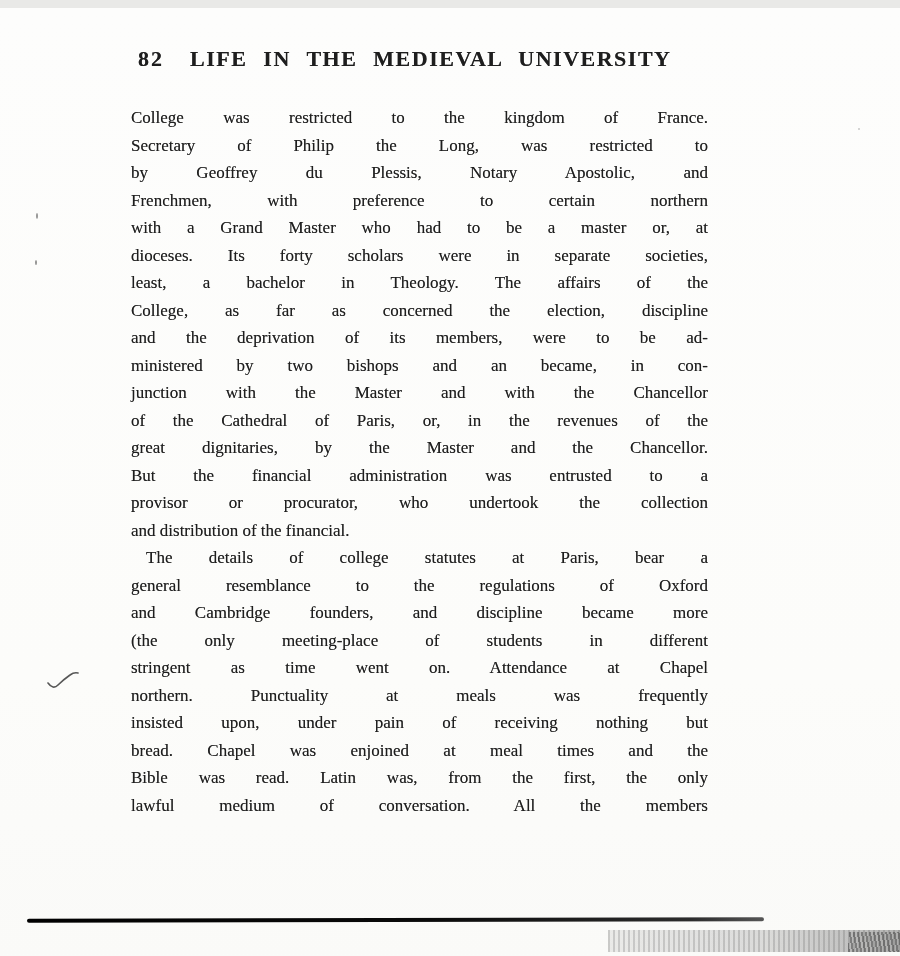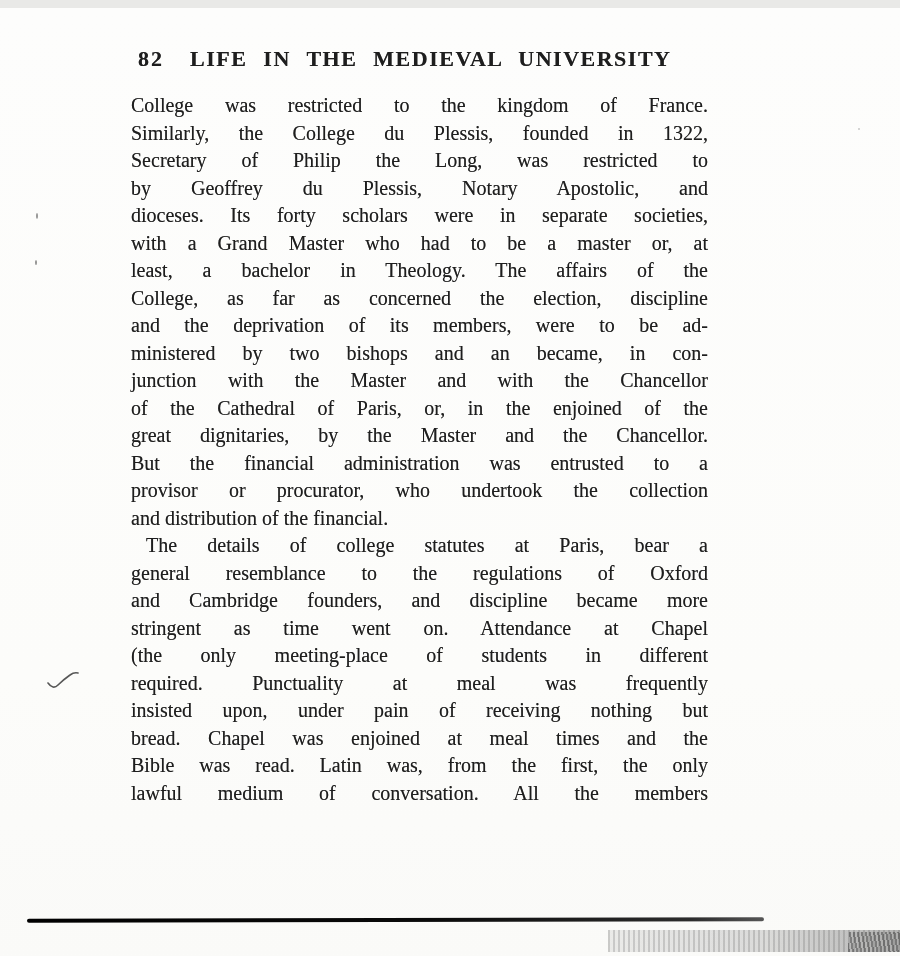--- a/index.html
+++ b/index.html
@@ -30,24 +30,24 @@
     font-weight: 700;
     letter-spacing: 1.5px;
     word-spacing: 9px;
     white-space: nowrap;
     text-shadow: 0 0 0.5px rgba(20,20,20,0.6);
   }
   .header .pagenum { letter-spacing: 2px; }
   
   .body-text {
     position: absolute;
-    top: 84px;
+    top: 96px;
     left: 131px;
     width: 577px;
-    font-size: 20px;
+    font-size: 17px;
     line-height: 27.5px;
     text-shadow: 0 0 0.4px rgba(25,25,25,0.55);
   }
   .para { margin: 0; }
   .line {
     text-align: justify;
     text-align-last: justify;
     white-space: normal;
   }
   .line.no-justify { text-align-last: left; }
@@ -113,43 +113,43 @@
 <div class="page">
 
   <div class="header">
     <span class="pagenum">82</span>
     <span class="title">LIFE IN THE MEDIEVAL UNIVERSITY</span>
   </div>
 
   <div class="body-text" id="text-body">
       <div class="para">
         <div class="line">College was restricted to the kingdom of France.</div>
-        <div class="line">Similarly, the College du Plessis, founded in 1322,</div>
         <div class="line">Secretary of Philip the Long, was restricted to</div>
         <div class="line">by Geoffrey du Plessis, Notary Apostolic, and</div>
+        <div class="line">Frenchmen, with preference to certain northern</div>
+        <div class="line">with a Grand Master who had to be a master or, at</div>
         <div class="line">dioceses. Its forty scholars were in separate societies,</div>
-        <div class="line">with a Grand Master who had to be a master or, at</div>
         <div class="line">least, a bachelor in Theology. The affairs of the</div>
         <div class="line">College, as far as concerned the election, discipline</div>
         <div class="line">and the deprivation of its members, were to be ad-</div>
         <div class="line">ministered by two bishops and an became, in con-</div>
         <div class="line">junction with the Master and with the Chancellor</div>
-        <div class="line">of the Cathedral of Paris, or, in the enjoined of the</div>
+        <div class="line">of the Cathedral of Paris, or, in the revenues of the</div>
         <div class="line">great dignitaries, by the Master and the Chancellor.</div>
         <div class="line">But the financial administration was entrusted to a</div>
         <div class="line">provisor or procurator, who undertook the collection</div>
         <div class="line no-justify">and distribution of the financial.</div>
       </div>
       <div class="para">
         <div class="line indent">The details of college statutes at Paris, bear a</div>
         <div class="line">general resemblance to the regulations of Oxford</div>
         <div class="line">and Cambridge founders, and discipline became more</div>
+        <div class="line">(the only meeting-place of students in different</div>
         <div class="line">stringent as time went on. Attendance at Chapel</div>
-        <div class="line">(the only meeting-place of students in different</div>
-        <div class="line">required. Punctuality at meal was frequently</div>
+        <div class="line">northern. Punctuality at meals was frequently</div>
         <div class="line">insisted upon, under pain of receiving nothing but</div>
         <div class="line">bread. Chapel was enjoined at meal times and the</div>
         <div class="line">Bible was read. Latin was, from the first, the only</div>
         <div class="line">lawful medium of conversation. All the members</div>
       </div>
     </div>
 
   <svg class="margin-mark" viewBox="0 0 34 24">
     <path d="M2 13 Q7 20 12 15 T24 5 Q28 2 32 3" fill="none" stroke="#3a3a3a" stroke-width="1.6" stroke-linecap="round" opacity="0.85"></path>
   </svg>

